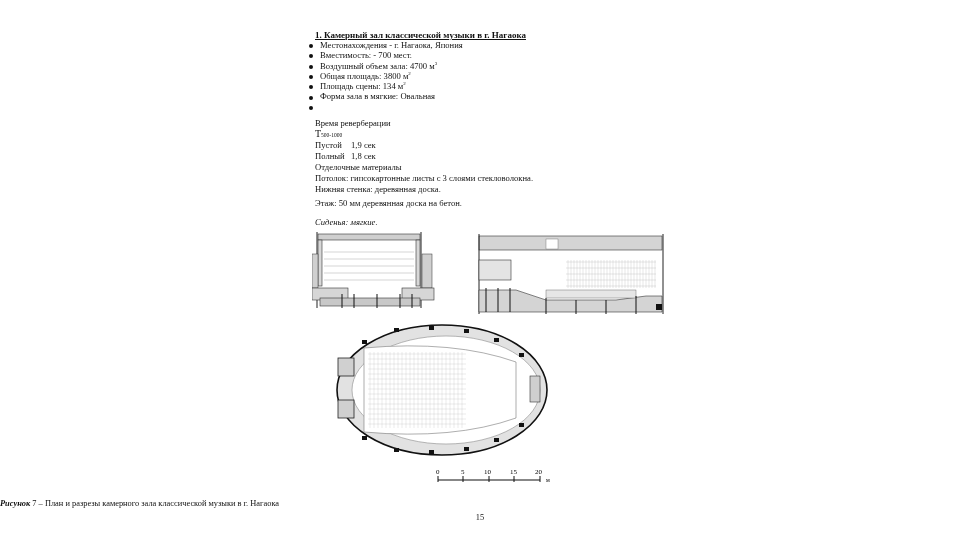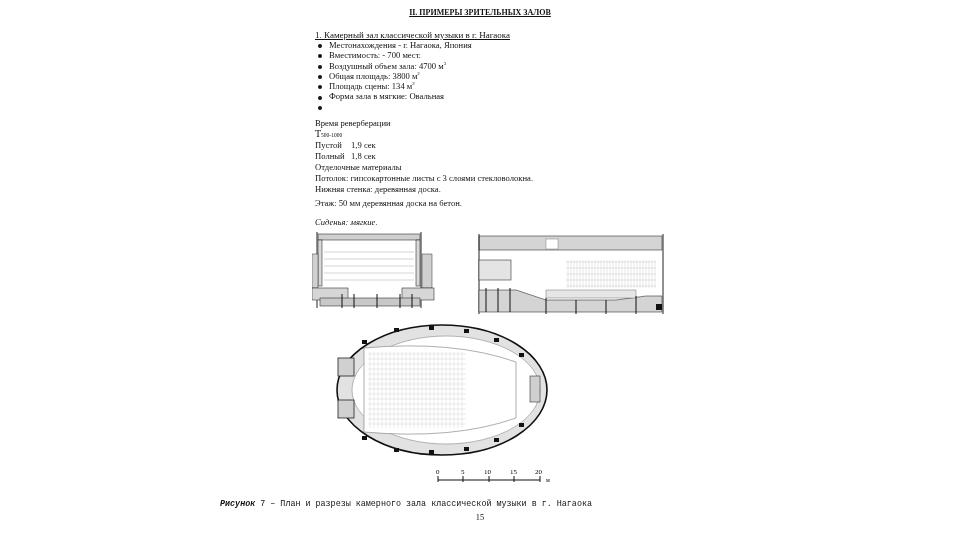--- a/index.html
+++ b/index.html
@@ -1,36 +1,35 @@
 <!DOCTYPE html>
 <html><head>
 <meta charset="utf-8">
 <style>
   html,body{margin:0;padding:0;background:#fff;}
   body{width:960px;height:540px;position:relative;overflow:hidden;font-family:"Liberation Serif","DejaVu Serif",serif;color:#111;}
   .page{position:absolute;left:0;top:0;width:960px;height:540px;}
   .t{position:absolute;white-space:nowrap;font-size:8.6px;line-height:10px;}
   .heading{left:0;width:960px;text-align:center;top:8px;font-weight:bold;text-decoration:underline;font-size:8px;}
-  .sec{left:315px;top:30px;font-weight:normal;text-decoration:underline;font-size:9px;}
-  ul.bul{position:absolute;left:318px;top:40px;margin:0;padding:0;list-style:none;}
+  .sec{left:315px;top:30px;font-weight:bold;text-decoration:underline;font-size:9px;}
+  ul.bul{position:absolute;left:309px;top:40px;margin:0;padding:0;list-style:none;}
   ul.bul li{font-size:8.6px;line-height:10.3px;height:10.3px;white-space:nowrap;}
   ul.bul li .dot{display:inline-block;width:4px;height:4px;border-radius:50%;background:#111;margin-right:7px;vertical-align:middle;}
   sup{font-size:5px;vertical-align:top;line-height:5px;}
   .u{}
-  .figcap{left:0;width:812px;text-align:center;top:499px;font-size:8.4px;font-family:Liberation Mono, monospace;}
+  .figcap{left:0;width:812px;text-align:left;top:499px;font-size:8.4px;}
   .figcap b{font-style:italic;}
   .pnum{left:0;width:960px;text-align:center;top:513px;font-size:8.4px;}
   svg{position:absolute;}
 </style>
 </head>
 <body>
 
 <div class="page">
 
-  <div class="t heading">II. ПРИМЕРЫ ЗРИТЕЛЬНЫХ ЗАЛОВ</div>
   <div class="t sec">1. Камерный зал классической музыки в г. Нагаока</div>
 
   <ul class="bul">
     <li><span class="dot"></span><span>Местонахождения</span><span> - </span><span>г. Нагаока, Япония</span></li>
     <li><span class="dot"></span><span>Вместимость</span><span>: - </span><span>700 мест.</span></li>
     <li><span class="dot"></span><span>Воздушный объем зала</span><span>: </span><span>4700 м</span><sup>3</sup></li>
     <li><span class="dot"></span><span>Общая площадь</span><span>: </span><span>3800 м</span><sup>2</sup></li>
     <li><span class="dot"></span><span>Площадь сцены</span><span>: </span><span>134 м</span><sup>2</sup></li>
     <li><span class="dot"></span><span>Форма зала в мягкие</span><span>: </span><span>Овальная</span></li>
     <li><span class="dot"></span></li>

